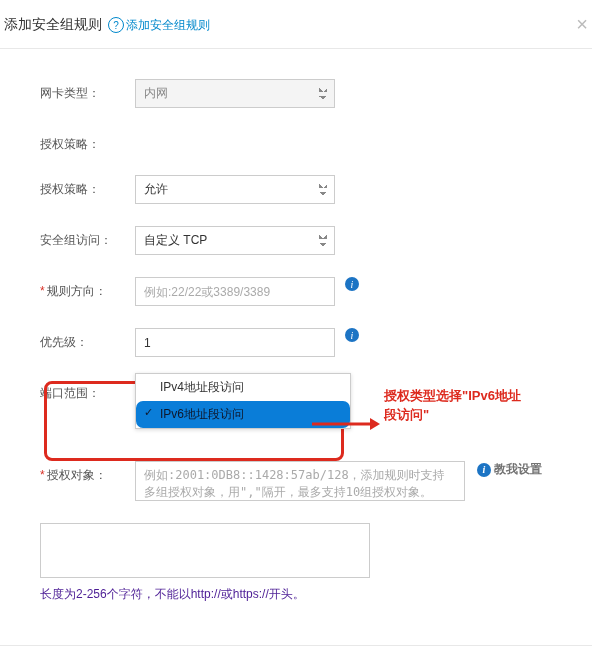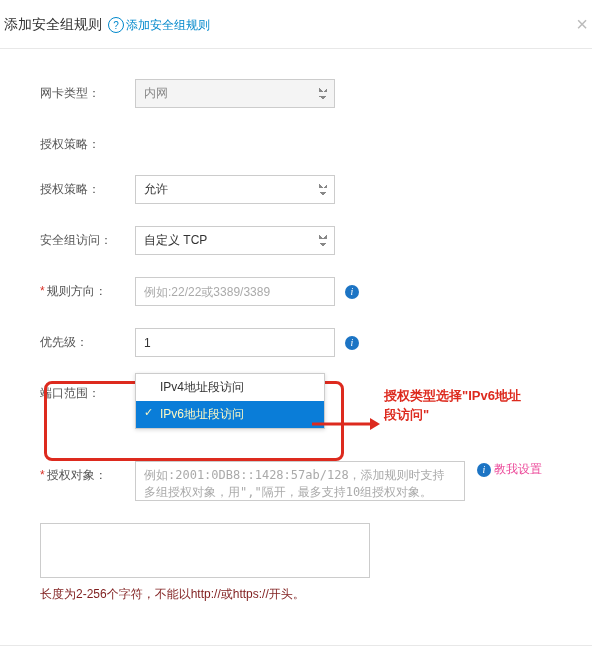--- a/index.html
+++ b/index.html
@@ -136,63 +136,65 @@
       border-radius: 50%;
       align-items: center;
       justify-content: center;
       font-size: 10px;
       font-style: italic;
       font-family: serif;
       margin-left: 10px;
       vertical-align: middle;
     }
     .hint-text {
-      color: #7f1d1d;
+      color: #4c1d95;
       font-size: 12px;
       margin-top: 5px;
     }
     .help-link {
-      color: #ec4899;
+      color: #737373;
       text-decoration: none;
       display: inline-flex;
       align-items: center;
       gap: 3px;
       margin-left: 12px;
+      font-weight: bold;
     }
     .help-link::before {
       content: "i";
       display: inline-flex;
       width: 14px;
       height: 14px;
       border-radius: 50%;
       align-items: center;
       justify-content: center;
       font-size: 10px;
       background: #1c74c4;
       color: #fff;
       font-style: italic;
       font-family: serif;
     }
     .dropdown-popup {
       position: absolute;
       border: 1px solid #ccc;
       background: #fff;
-      width: 190px;
+      width: 216px;
       z-index: 10;
       box-shadow: 0 1px 4px rgba(0,0,0,0.15);
     }
     .dropdown-option {
       padding: 5px 24px;
       color: #333;
       cursor: pointer;
       position: relative;
     }
     .dropdown-option.selected {
       background: #0a7dd8;
-      color: #fef9c3;
+      color: #0f172a;
+      border-radius: 7px;
     }
     .dropdown-option.selected::before {
       content: "✓";
       position: absolute;
       left: 8px;
       font-size: 11px;
     }
     .annotation-box {
       position: absolute;
       border: 3px solid #dd2a1e;
@@ -214,21 +216,20 @@
       z-index: 20;
       pointer-events: none;
     }
     .modal-footer {
       padding: 14px 20px;
       border-top: 1px solid #e8e8e8;
       text-align: right;
     }
     .row-inline {
       display: flex;
-      align-items: center;
     }
   </style>
 </head>
 <body>
 
 <div class="modal">
   <div class="modal-header">
     <div class="header-left">
       <span class="header-title">添加安全组规则</span>
       <a class="header-sublink" href="#">添加安全组规则</a>

